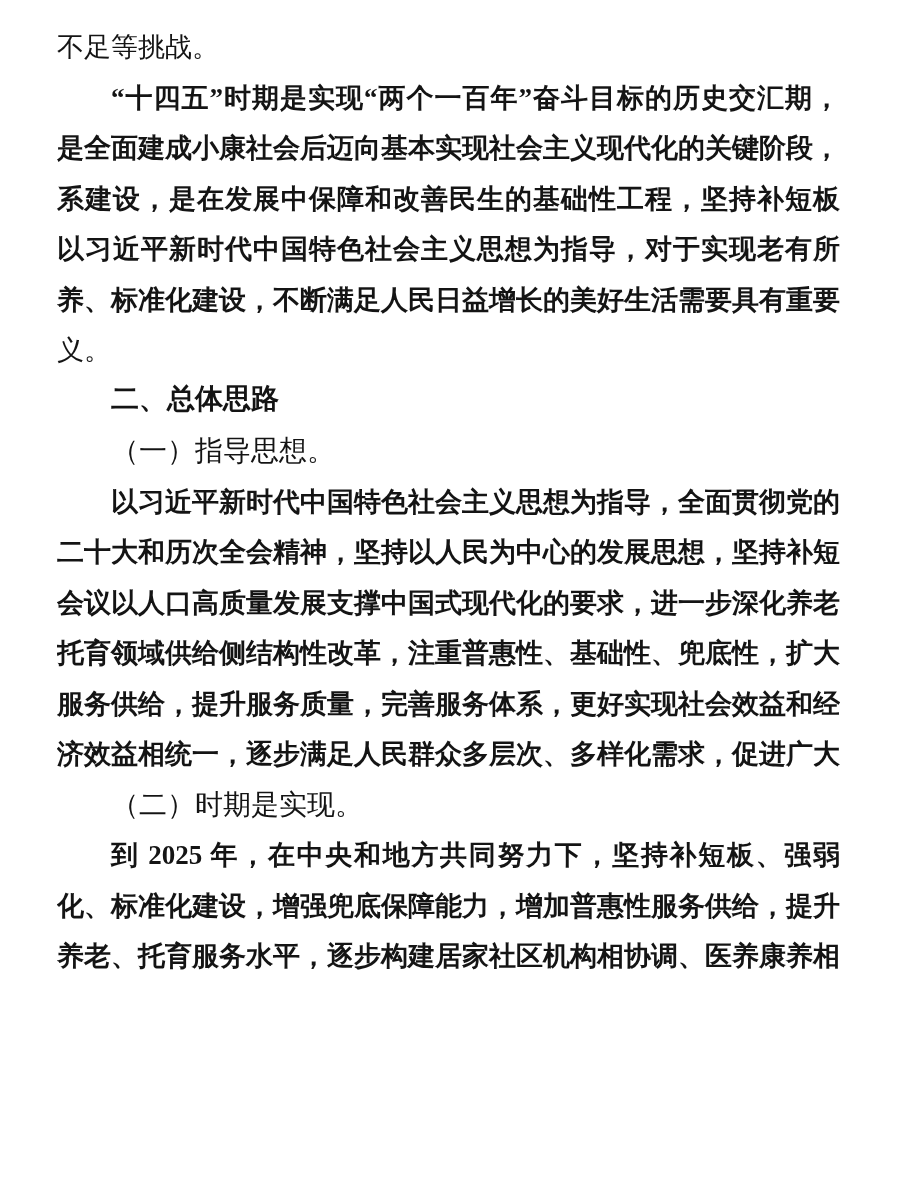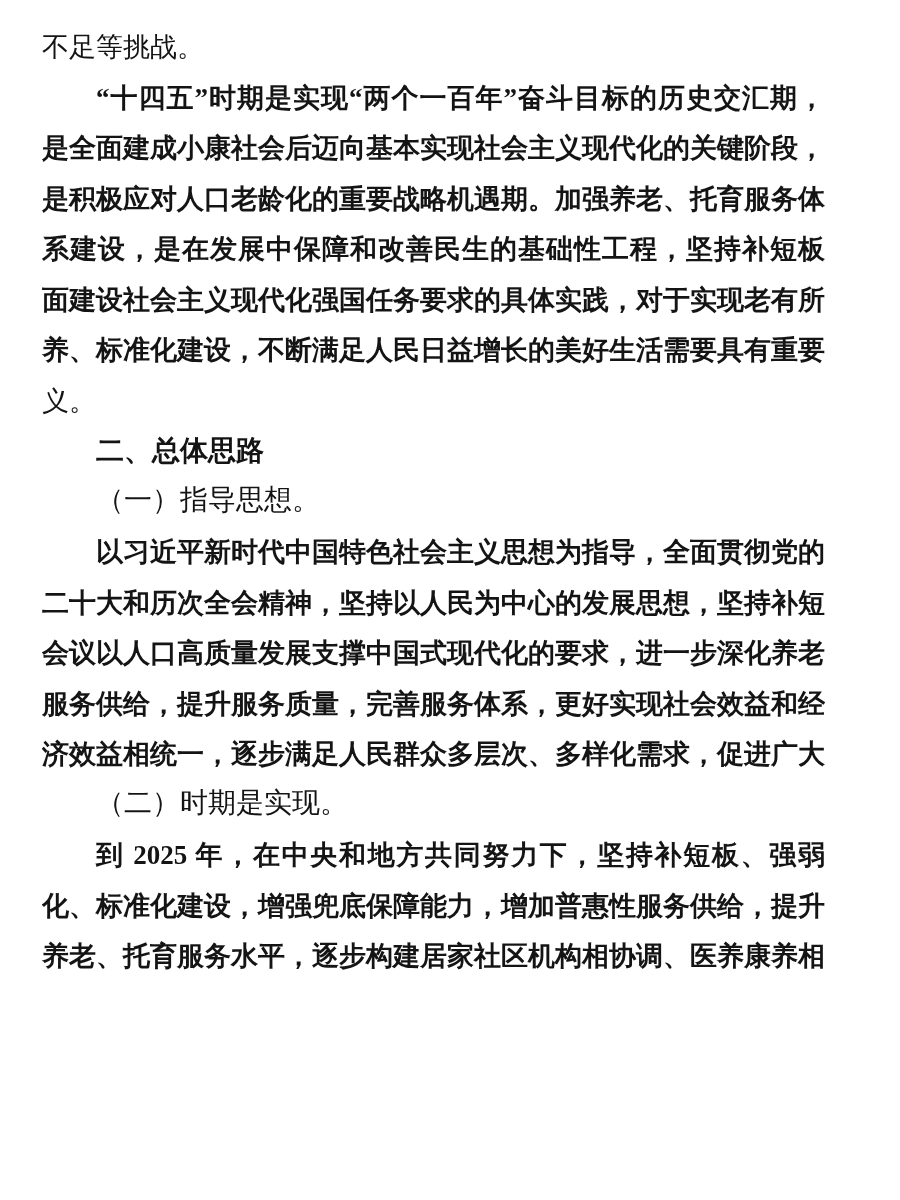--- a/index.html
+++ b/index.html
@@ -10,21 +10,21 @@
   .page {
     position: relative;
     width: 900px;
     height: 1200px;
     background: #ffffff;
     overflow: hidden;
     color: #141414;
   }
   .textblock {
     position: absolute;
-    left: 42px;
+    left: 57px;
     top: 22px;
     width: 783px;
   }
   .line {
     height: 50.5px;
     line-height: 50.5px;
     font-size: 27px;
     font-family: "Liberation Serif", "DejaVu Serif", serif;
     color: #141414;
     overflow: hidden;
@@ -37,53 +37,53 @@
   }
   
   .line.end {
     text-align-last: left;
   }
   .line.indent {
     padding-left: 54px;
   }
   
   .line.h1 {
-    font-family: Liberation Sans, sans-serif;
+    font-family: Liberation Mono, monospace;
     font-weight: bold;
     font-size: 28px;
     text-align: left;
     text-align-last: left;
   }
   
   .line.h2 {
-    font-family: Liberation Mono, monospace;
+    font-family: Liberation Sans, sans-serif;
     font-weight: 500;
     font-size: 28px;
     text-align: left;
     text-align-last: left;
   }
 </style>
 </head>
 <body>
 
 <div class="page">
   <div class="textblock" id="doc-lines">
       <div class="line body end">不足等挑战。</div>
       <div class="line body indent full">“十四五”时期是实现“两个一百年”奋斗目标的历史交汇期，</div>
       <div class="line body full">是全面建成小康社会后迈向基本实现社会主义现代化的关键阶段，</div>
-      <div class="line body full">是积极应对人口老龄化的重要战略机遇期。加强养老、托育服务体</div>
       <div class="line body full">系建设，是在发展中保障和改善民生的基础性工程，坚持补短板</div>
-      <div class="line body full">面建设社会主义现代化强国任务要求的具体实践，对于实现老有所</div>
+      <div class="line body full">以习近平新时代中国特色社会主义思想为指导，对于实现老有所</div>
       <div class="line body full">养、标准化建设，不断满足人民日益增长的美好生活需要具有重要意</div>
       <div class="line body end">义。</div>
       <div class="line h1 indent end">二、总体思路</div>
       <div class="line h2 indent end">（一）指导思想。</div>
       <div class="line body indent full">以习近平新时代中国特色社会主义思想为指导，全面贯彻党的</div>
       <div class="line body full">二十大和历次全会精神，坚持以人民为中心的发展思想，坚持补短板</div>
       <div class="line body full">会议以人口高质量发展支撑中国式现代化的要求，进一步深化养老</div>
+      <div class="line body full">托育领域供给侧结构性改革，注重普惠性、基础性、兜底性，扩大</div>
       <div class="line body full">服务供给，提升服务质量，完善服务体系，更好实现社会效益和经</div>
       <div class="line body full">济效益相统一，逐步满足人民群众多层次、多样化需求，促进广大</div>
       <div class="line h2 indent end">（二）时期是实现。</div>
       <div class="line body indent full">到 2025 年，在中央和地方共同努力下，坚持补短板、强弱项、</div>
       <div class="line body full">化、标准化建设，增强兜底保障能力，增加普惠性服务供给，提升</div>
       <div class="line body full">养老、托育服务水平，逐步构建居家社区机构相协调、医养康养相</div>
     </div>
 </div>
 
 </body></html>

